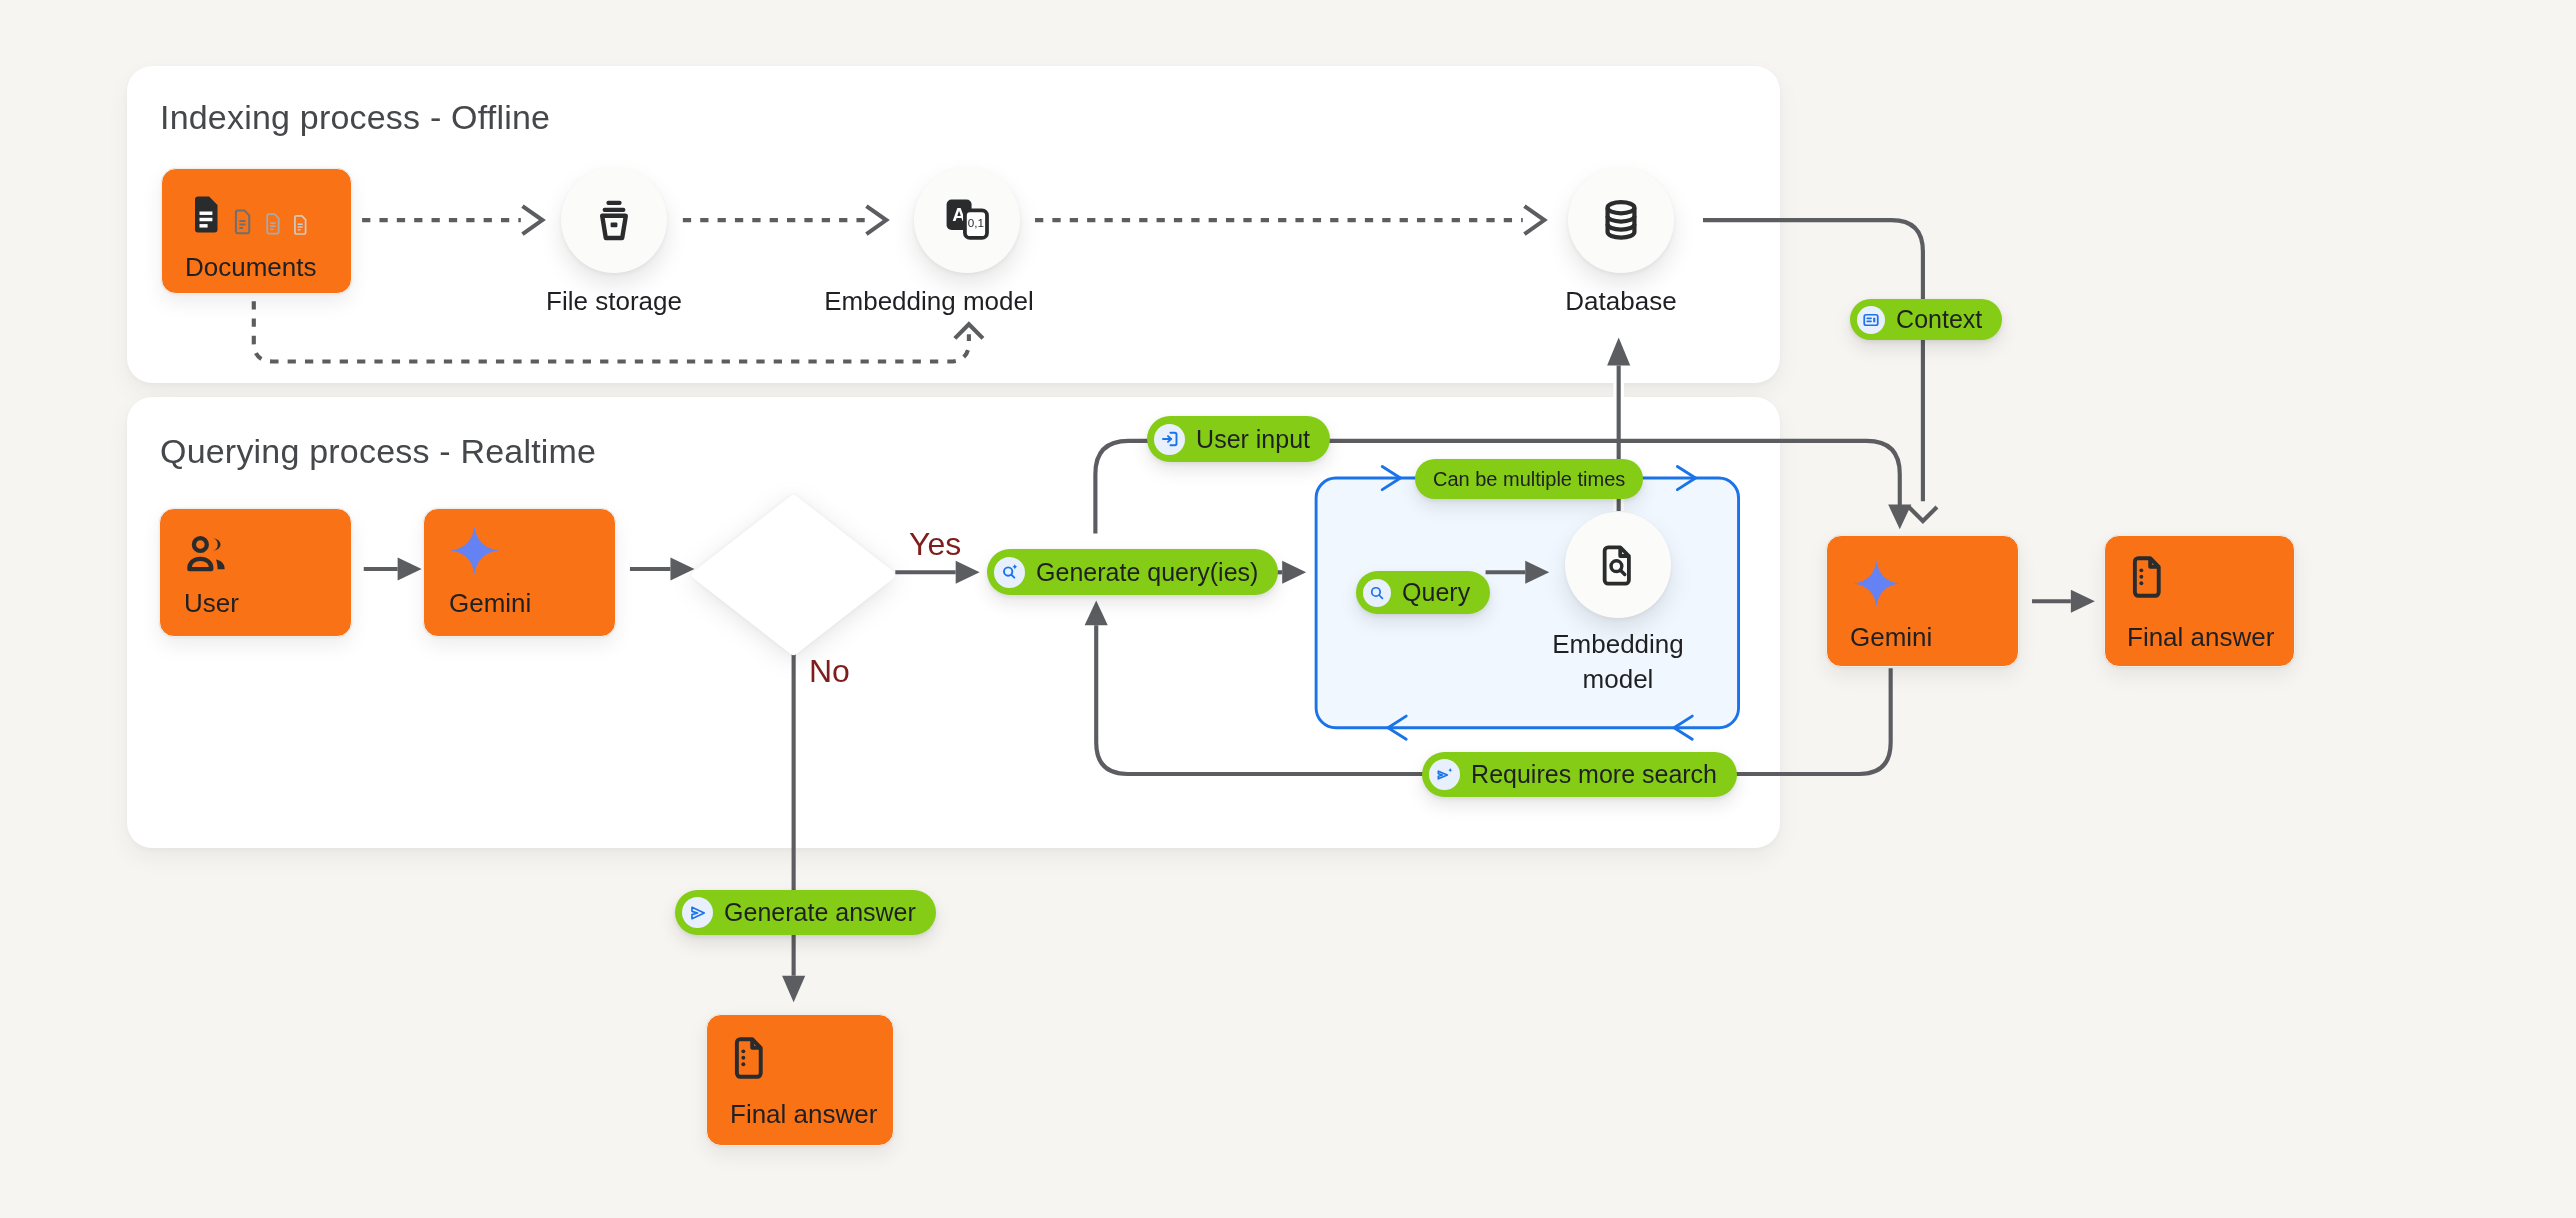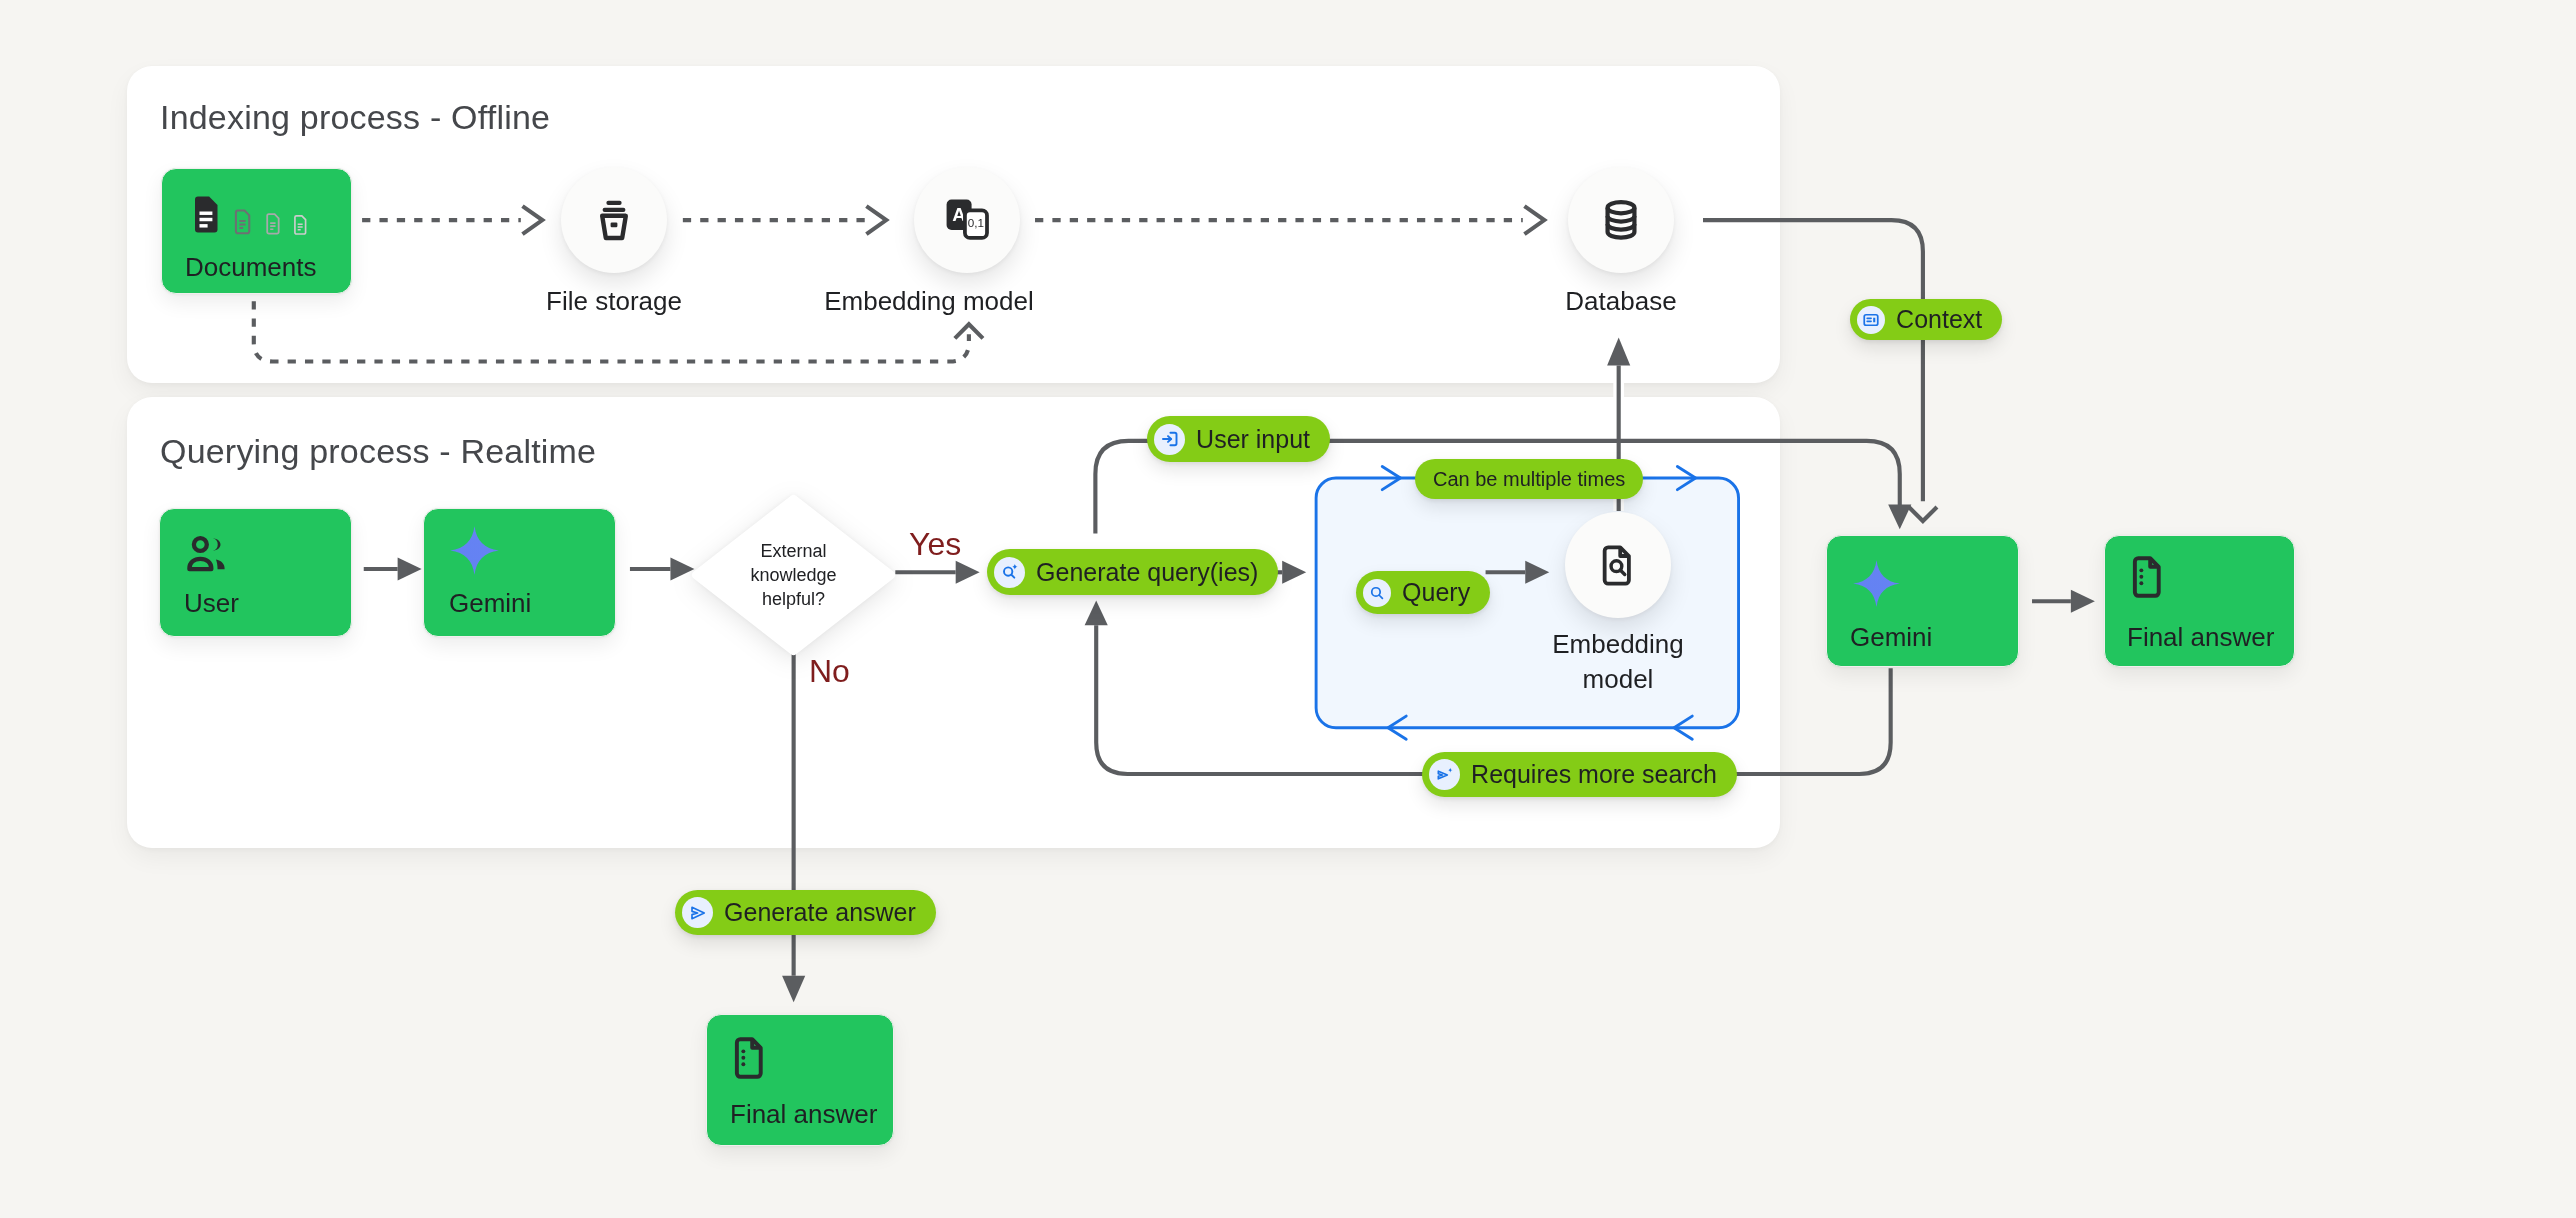--- a/index.html
+++ b/index.html
@@ -12,21 +12,21 @@
   }
   html,body{margin:0;padding:0;width:2576px;height:1219px;}
   body{
     position:relative;overflow:hidden;background:#f6f5f2;
     font-family:"Liberation Sans","DejaVu Sans",sans-serif;color:var(--ink);
   }
   .panel{position:absolute;background:#fff;border-radius:25px;
     box-shadow:0 1.7px 5px rgba(0,0,0,.03),0 10px 23px rgba(0,0,0,.05);z-index:0;}
   .panel-title{position:absolute;font-size:34px;font-weight:400;color:var(--title-gray);z-index:2;letter-spacing:0.2px;}
   #edges{position:absolute;left:0;top:0;z-index:1;}
-  .card{position:absolute;background:#22c55e;border:0.8px solid #efefec;border-radius:15px;
+  .card{position:absolute;background:#f97316;border:0.8px solid #efefec;border-radius:15px;
     box-shadow:0 0.8px 2.5px rgba(0,0,0,.05),0 8.3px 20px rgba(0,0,0,.07);z-index:2;box-sizing:border-box;}
   .card-label{position:absolute;font-size:26px;font-weight:500;color:var(--ink);white-space:nowrap;}
   .circle-node{position:absolute;width:106px;height:106px;border-radius:50%;background:#fbfbfa;
     box-shadow:0 1.7px 4.1px rgba(0,0,0,.05),0 11.6px 23px rgba(0,0,0,.10);z-index:2;
     display:flex;align-items:center;justify-content:center;}
   .circle-label{position:absolute;width:298px;text-align:center;font-size:26px;font-weight:500;
     color:var(--ink);z-index:2;white-space:nowrap;}
   .pill{position:absolute;display:flex;align-items:center;gap:10.7px;background:#84cc16;border-radius:826px;
     box-shadow:0 1.7px 4.1px rgba(0,0,0,.08),0 8.3px 18px rgba(0,0,0,.10);z-index:2;
     padding:0 20px 0 7.4px;font-size:25px;color:var(--ink);white-space:nowrap;box-sizing:border-box;}
@@ -212,25 +212,20 @@
       </defs>
     <path d="M12 1 C12.9 7.6 16.4 11.1 23 12 C16.4 12.9 12.9 16.4 12 23 C11.1 16.4 7.6 12.9 1 12 C7.6 11.1 11.1 7.6 12 1 Z" fill="url(#gg1)"></path>
   </svg>
   <div class="card-label" style="left:25px;top:79px;">Gemini</div>
 </div>
 
 <div class="diamond-wrap" style="left:691px;top:494px;width:205px;height:162px;">
   <svg width="205" height="162" viewBox="0 0 248 196">
       <path d="M124 6 L242 98 L124 190 L6 98 Z" fill="#ffffff" stroke="#ffffff" stroke-width="10" stroke-linejoin="round"></path>
     </svg>
-  <div class="diamond-text">
-    <div>External</div>
-    <div>knowledge</div>
-    <div>helpful?</div>
-  </div>
 </div>
 
 <div class="edge-label" style="left:909px;top:526px;">Yes</div>
 <div class="edge-label" style="left:809px;top:653px;">No</div>
 
 <div class="pill" style="left:1147px;top:416px;height:46px;">
   <span class="chip">
     <svg width="20" height="20" viewBox="0 0 24 24" fill="none" stroke="var(--accent-blue)" stroke-width="2.3">
       <path d="M12.5 4.5 h5.3 a2 2 0 0 1 2 2 v11 a2 2 0 0 1 -2 2 h-5.3" stroke-linecap="round"></path>
       <path d="M3.6 12 h9.3" stroke-linecap="round"></path>

